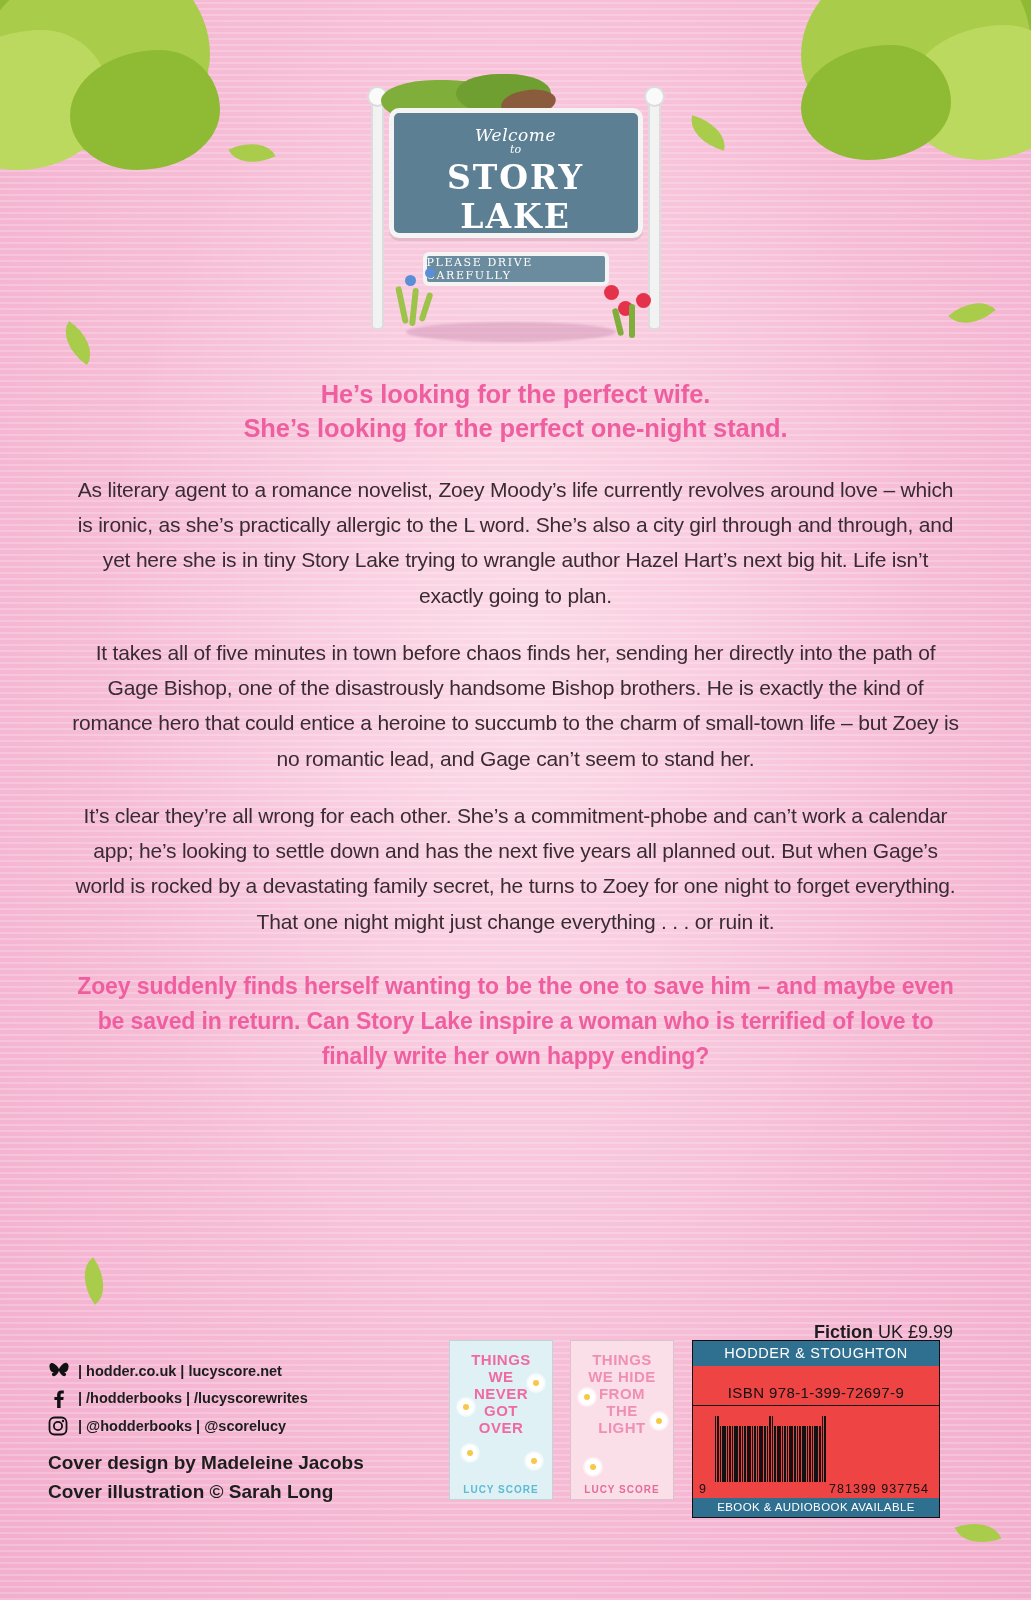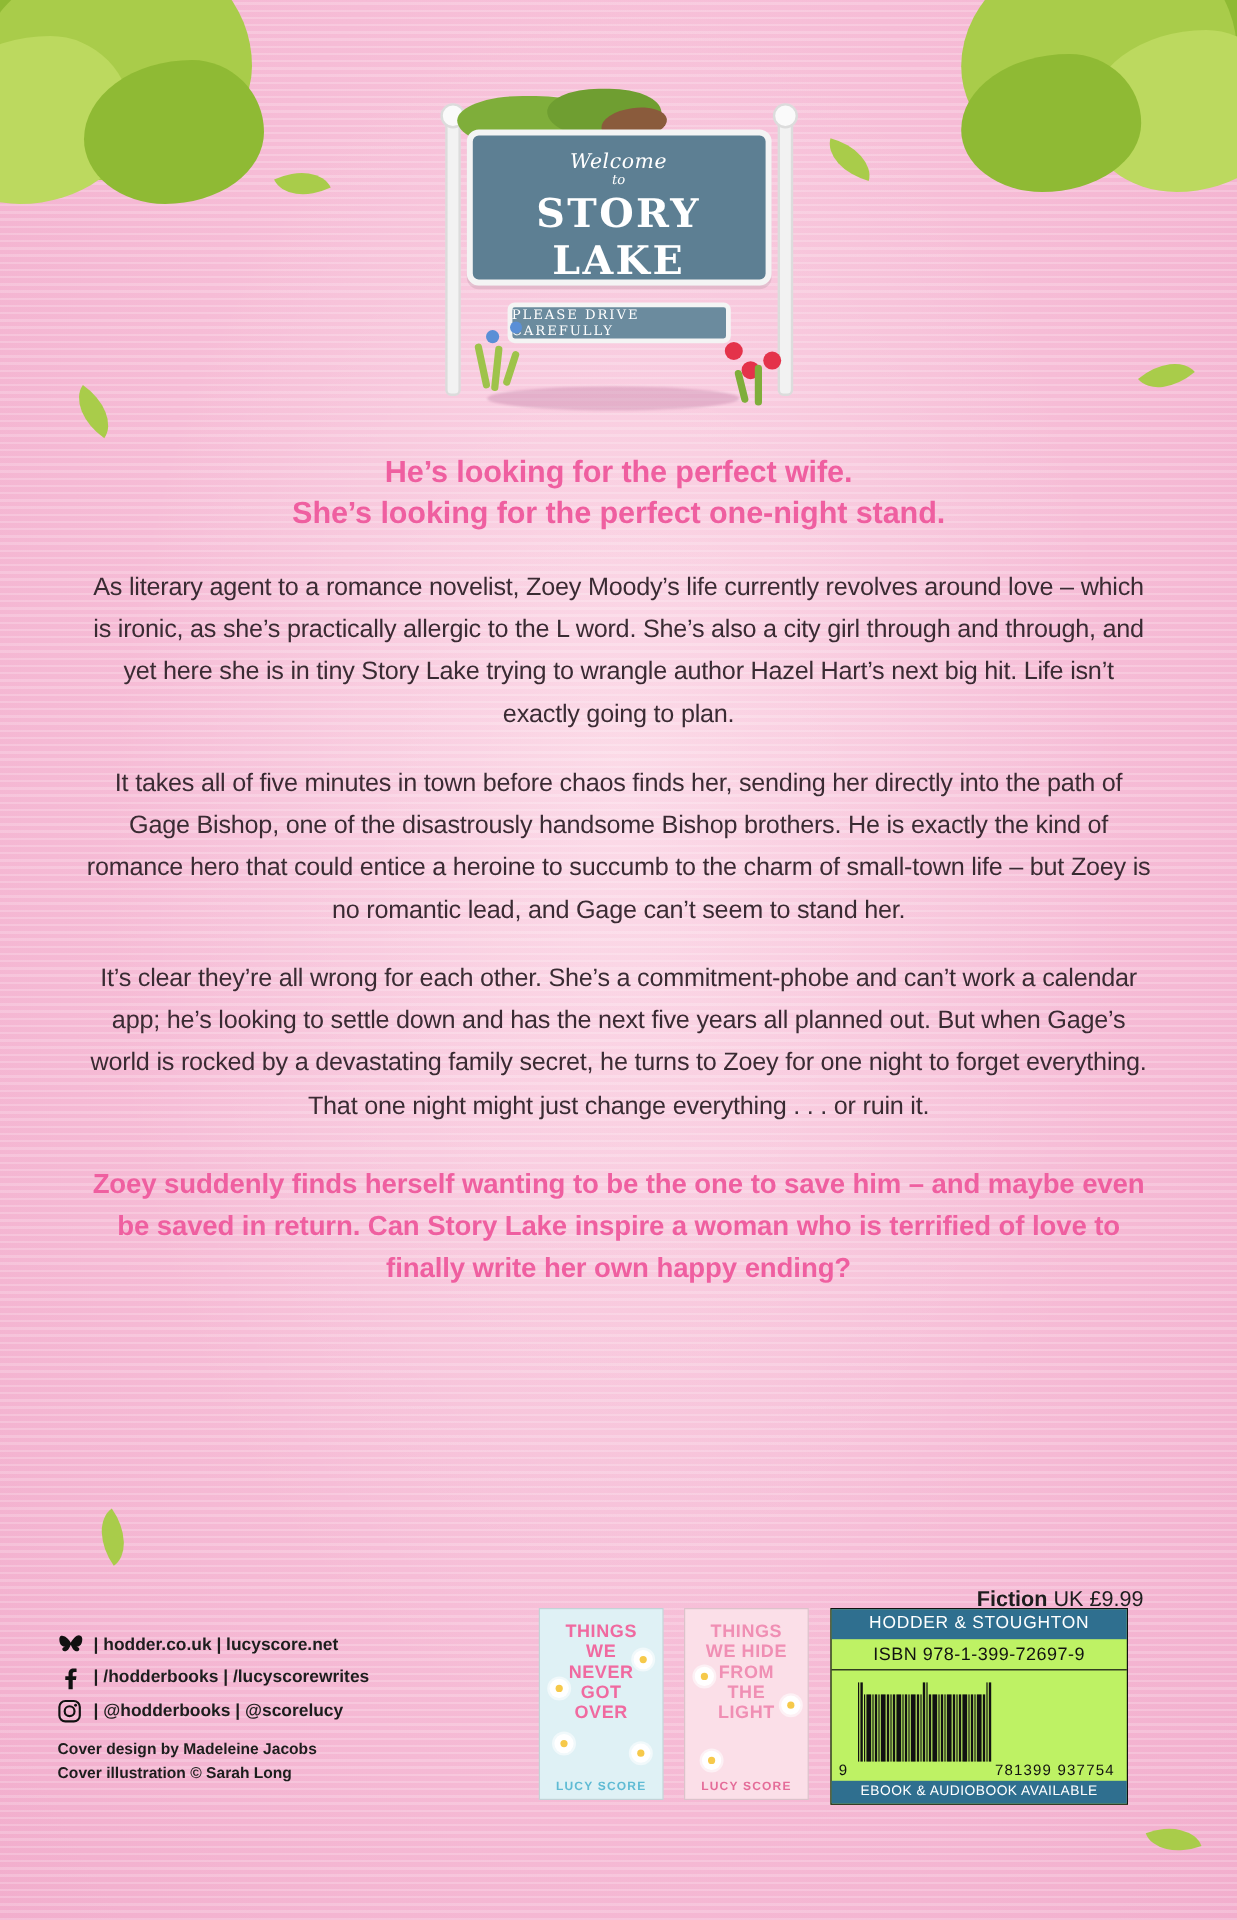--- a/index.html
+++ b/index.html
@@ -224,21 +224,21 @@
     font-weight: bold;
   }
   .social-ico {
     width: 30px;
     display: flex;
     align-items: center;
     justify-content: flex-start;
   }
   .credits {
     margin-top: 12px;
-    font-size: 13px;
+    font-size: 19px;
     font-weight: bold;
     line-height: 1.55;
   }
 
   
   .mini {
     position: absolute;
     width: 104px; height: 160px;
     top: 1340px;
     border: 1px solid rgba(0,0,0,0.12);
@@ -285,36 +285,36 @@
     border-radius: 50%;
     background: #f6c94a;
   }
 
   
   .isbn-block {
     position: absolute;
     left: 692px;
     top: 1340px;
     width: 248px;
-    background: #bef264;
+    background: #ef4444;
     border: 1px solid #111;
   }
   .isbn-pub {
     background: #2f6f8f;
     color: #fff;
     text-align: center;
     font-size: 14.5px;
     letter-spacing: 0.6px;
     padding: 4px 0 5px 0;
   }
   .isbn-num {
     text-align: center;
     font-size: 15px;
     letter-spacing: 0.4px;
-    padding: 4px 0 4px 0;
+    padding: 18px 0 4px 0;
     color: #111;
     border-bottom: 1px solid #111;
   }
   .barcode {
     height: 76px;
     padding: 4px 14px 0 22px;
     display: flex;
     align-items: flex-end;
     gap: 1px;
   }

